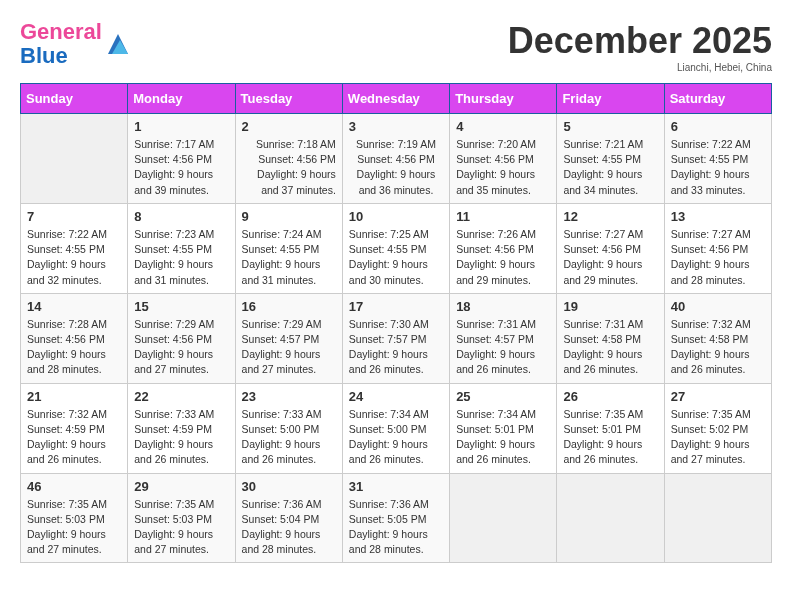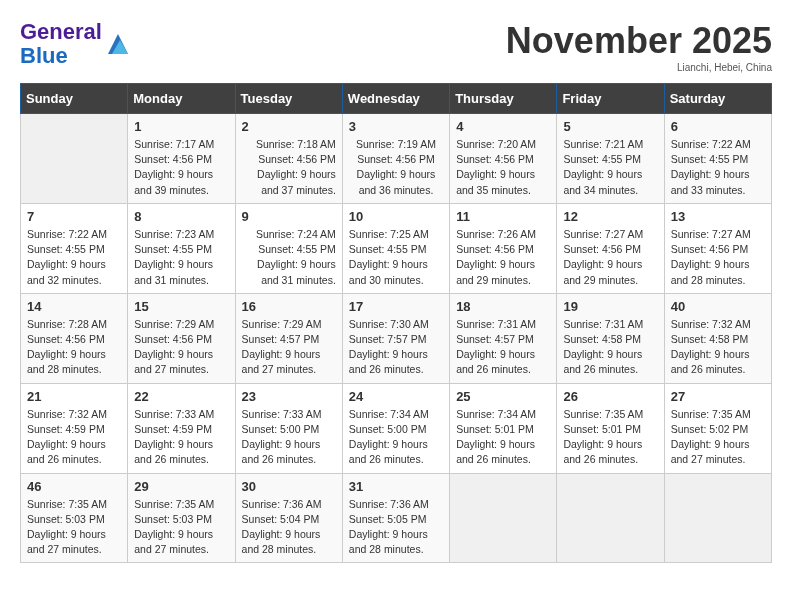--- a/index.html
+++ b/index.html
@@ -18,21 +18,21 @@
     }
     .logo {
       display: flex;
       align-items: center;
     }
     .logo-text {
       font-size: 22px;
       font-weight: bold;
       line-height: 1.1;
     }
-    .logo-general { color: #4c1d95; }
+    .logo-general { color: #ec4899; }
     .logo-blue { color: #1a6bbf; }
     .logo-icon {
       width: 28px;
       height: 28px;
       margin-left: 2px;
     }
     .title-block {
       text-align: right;
     }
     .month-title {
@@ -43,21 +43,21 @@
     .location {
       font-size: 10px;
       color: #555;
     }
     .calendar {
       width: 100%;
       border-collapse: collapse;
       border: 1px solid #ccc;
     }
     .calendar th {
-      background-color: #404040;
+      background-color: #d946ef;
       color: #fff;
       font-size: 13px;
       font-weight: bold;
       padding: 7px 5px;
       text-align: left;
       border: 1px solid #1a5ea0;
       margin-left: 20px;
     }
     .calendar td {
       vertical-align: top;
@@ -100,21 +100,21 @@
           <span class="logo-blue">Blue</span>
         </div>
         <svg class="logo-icon" viewBox="0 0 28 28" xmlns="http://www.w3.org/2000/svg">
           <polygon points="4,24 14,4 24,24" fill="#2a72bf"></polygon>
           <polygon points="12,24 20,10 28,24" fill="#4db8e8" transform="translate(-4,0)"></polygon>
         </svg>
       </div>
     </div>
   </div>
   <div class="title-block">
-    <div class="month-title">November 2025</div>
+    <div class="month-title">December 2025</div>
     <div class="location">Lianchi, Hebei, China</div>
   </div>
 </div>
 
 <table class="calendar">
   <thead>
     <tr>
     <th>Sunday</th>
         <th>Monday</th>
         <th>Tuesday</th>
@@ -180,21 +180,21 @@
         </td>
         <td>
           <div class="day-number">8</div>
           <div class="day-info" style="white-space: pre-line;">Sunrise: 7:23 AM
 Sunset: 4:55 PM
 Daylight: 9 hours
 and 31 minutes.</div>
         </td>
         <td>
           <div class="day-number">9</div>
-          <div class="day-info" style="white-space: pre-line; text-align: right;">Sunrise: 7:24 AM
+          <div class="day-info" style="white-space: pre-line;">Sunrise: 7:24 AM
 Sunset: 4:55 PM
 Daylight: 9 hours
 and 31 minutes.</div>
         </td>
         <td>
           <div class="day-number">10</div>
           <div class="day-info" style="white-space: pre-line;">Sunrise: 7:25 AM
 Sunset: 4:55 PM
 Daylight: 9 hours
 and 30 minutes.</div>

